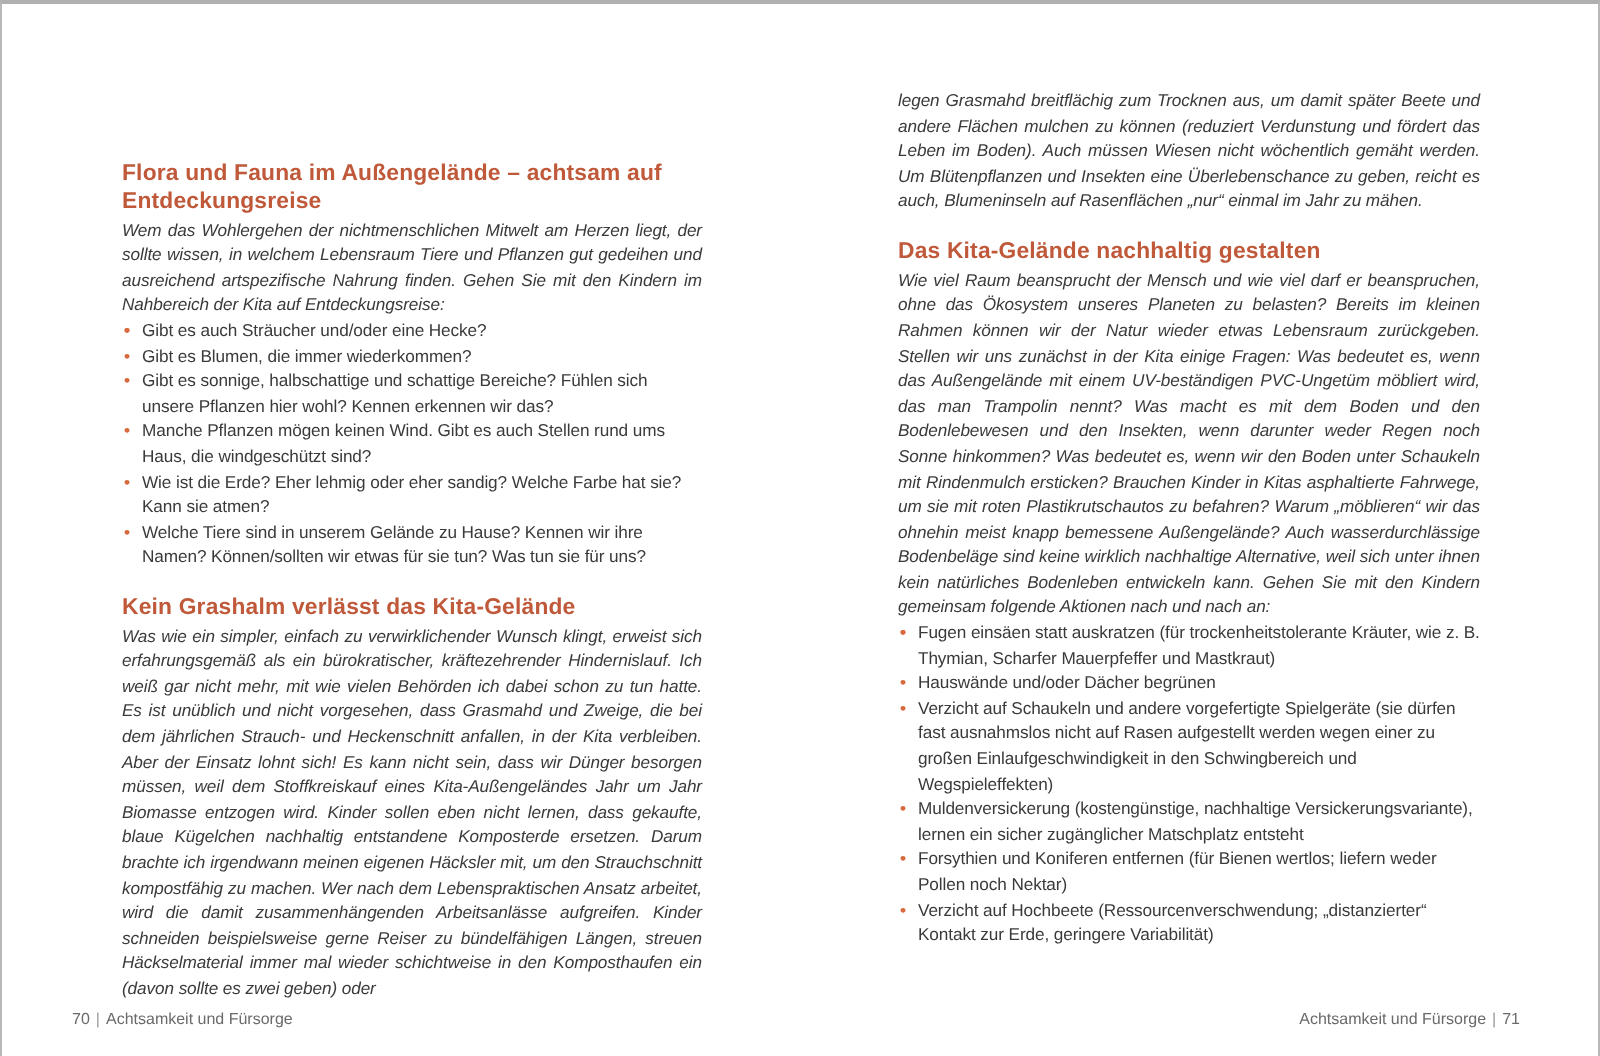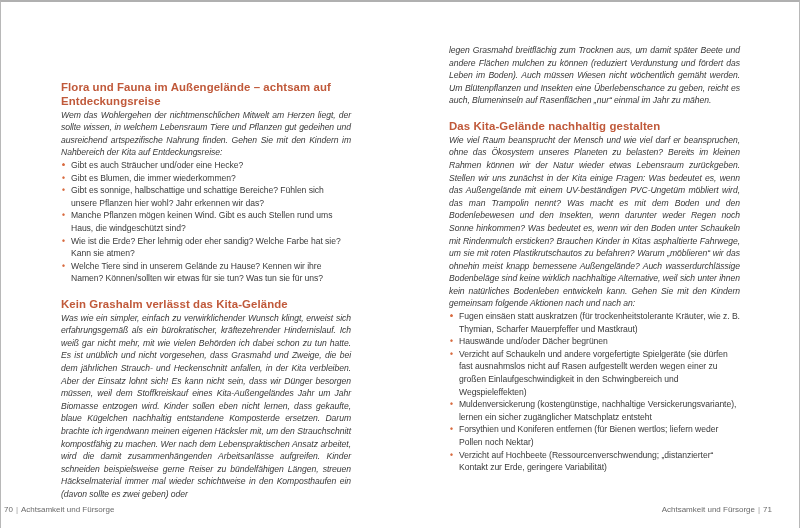--- a/index.html
+++ b/index.html
@@ -22,38 +22,38 @@
     letter-spacing: 0.1px;
   }
   p { margin: 0; text-align: justify; font-style: italic; }
   ul { list-style: none; margin: 0; padding: 0; }
   li { position: relative; padding-left: 10px; margin: 0; }
   li .dot {
     position: absolute; left: 1px; top: 0; color: #d86a3e; font-weight: bold;
   }
   .gap { height: 13px; }
   .footer { position: absolute; bottom: 14px; font-size: 8px; color: #6a6a6a; }
-  .page.left .footer { left: 4px; }
-  .page.right .footer { right: 28px; text-align: right; }
+  .page.left .footer { left: 36px; }
+  .page.right .footer { right: 40px; text-align: right; }
   .sep { color: #999; padding: 0 3px; }
 </style>
 </head>
 <body>
 
 <div class="frame"></div>
 
 <div class="page left">
   <div class="col">
     <h2>Flora und Fauna im Außengelände – achtsam auf Entdeckungsreise</h2>
     <p>Wem das Wohlergehen der nichtmenschlichen Mitwelt am Herzen liegt, der sollte wissen, in welchem Lebensraum Tiere und Pflanzen gut gedeihen und ausreichend artspezifische Nahrung finden. Gehen Sie mit den Kindern im Nahbereich der Kita auf Entdeckungsreise:</p>
     <ul>
       <li><span class="dot">•</span></li>
       <li><span class="dot">•</span><span>Gibt es auch Sträucher und/oder eine Hecke?</span></li>
       <li><span class="dot">•</span><span>Gibt es Blumen, die immer wiederkommen?</span></li>
-      <li><span class="dot">•</span><span>Gibt es sonnige, halbschattige und schattige Bereiche? Fühlen sich unsere Pflanzen hier wohl? Jahr erkennen wir das?</span></li>
+      <li><span class="dot">•</span><span>Gibt es sonnige, halbschattige und schattige Bereiche? Fühlen sich unsere Pflanzen hier wohl? Kennen erkennen wir das?</span></li>
       <li><span class="dot">•</span><span>Manche Pflanzen mögen keinen Wind. Gibt es auch Stellen rund ums Haus, die windgeschützt sind?</span></li>
       <li><span class="dot">•</span><span>Wie ist die Erde? Eher lehmig oder eher sandig? Welche Farbe hat sie? Kann sie atmen?</span></li>
       <li><span class="dot">•</span><span>Welche Tiere sind in unserem Gelände zu Hause? Kennen wir ihre Namen? Können/sollten wir etwas für sie tun? Was tun sie für uns?</span></li>
     </ul>
     <div class="gap"></div>
     <h2>Kein Grashalm verlässt das Kita-Gelände</h2>
     <p>Was wie ein simpler, einfach zu verwirklichender Wunsch klingt, erweist sich erfahrungsgemäß als ein bürokratischer, kräftezehrender Hindernislauf. Ich weiß gar nicht mehr, mit wie vielen Behörden ich dabei schon zu tun hatte. Es ist unüblich und nicht vorgesehen, dass Grasmahd und Zweige, die bei dem jährlichen Strauch- und Heckenschnitt anfallen, in der Kita verbleiben. Aber der Einsatz lohnt sich! Es kann nicht sein, dass wir Dünger besorgen müssen, weil dem Stoffkreiskauf eines Kita-Außengeländes Jahr um Jahr Biomasse entzogen wird. Kinder sollen eben nicht lernen, dass gekaufte, blaue Kügelchen nachhaltig entstandene Komposterde ersetzen. Darum brachte ich irgendwann meinen eigenen Häcksler mit, um den Strauchschnitt kompostfähig zu machen. Wer nach dem Lebenspraktischen Ansatz arbeitet, wird die damit zusammenhängenden Arbeitsanlässe aufgreifen. Kinder schneiden beispielsweise gerne Reiser zu bündelfähigen Längen, streuen Häckselmaterial immer mal wieder schichtweise in den Komposthaufen ein (davon sollte es zwei geben) oder</p>
   </div>
   <div class="footer">
     <span>70</span><span class="sep">|</span><span>Achtsamkeit und Fürsorge</span>

